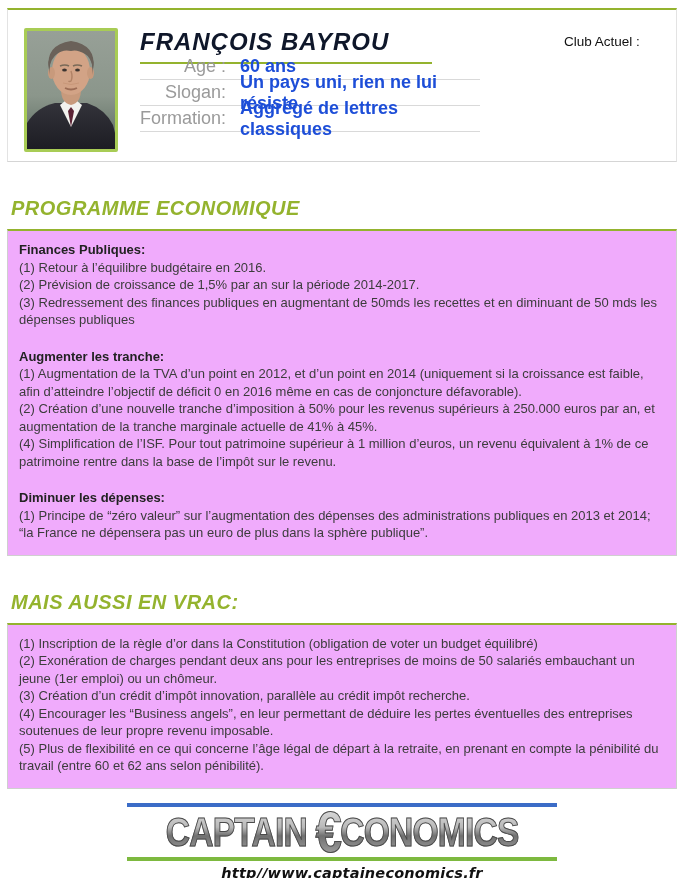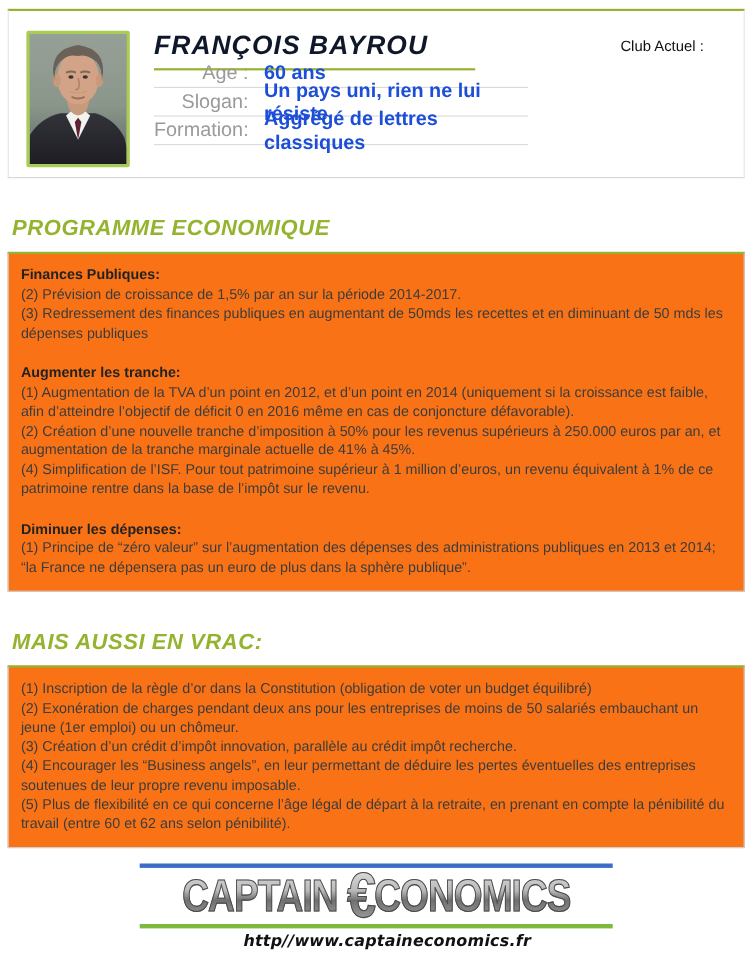--- a/index.html
+++ b/index.html
@@ -96,21 +96,21 @@
     color:var(--accent);
     letter-spacing:0.5px;
     margin:35px 0 9px 4px;
   }
   .section-box{
     border:1px solid #cfcfcf;
     border-top:2px solid var(--accent);
     padding:10px 14px 13px 11px;
     font-size:13px;line-height:17.5px;
     color:var(--text);
-    background:#f97316;
+    background:#f0abfc;
   }
   .section-box p{margin:0;}
   .group + .group{margin-top:19px;}
   .gtitle{font-weight:bold;color:#222;}
   
   .footer{margin-top:14px;text-align:center;}
   .cap-logo{
     display:inline-block;
     position:relative;
     padding:0 2px;
@@ -213,20 +213,21 @@
 
   <div class="club-label">Club Actuel :</div>
 
 </div>
 
 <div class="section">
   <div class="section-heading">PROGRAMME ECONOMIQUE</div>
   <div class="section-box">
       <div class="group">
         <p class="gtitle">Finances Publiques:</p>
+        <p>(1) Retour à l’équilibre budgétaire en 2016.</p>
         <p>(2) Prévision de croissance de 1,5% par an sur la période 2014-2017.</p>
         <p>(3) Redressement des finances publiques en augmentant de 50mds les recettes et en diminuant de 50 mds les dépenses publiques</p>
       </div>
       <div class="group">
         <p class="gtitle">Augmenter les tranche:</p>
         <p>(1) Augmentation de la TVA d’un point en 2012, et d’un point en 2014 (uniquement si la croissance est faible, afin d’atteindre l’objectif de déficit 0 en 2016 même en cas de conjoncture défavorable).</p>
         <p>(2) Création d’une nouvelle tranche d’imposition à 50% pour les revenus supérieurs à 250.000 euros par an, et augmentation de la tranche marginale actuelle de 41% à 45%.</p>
         <p>(4) Simplification de l’ISF. Pour tout patrimoine supérieur à 1 million d’euros, un revenu équivalent à 1% de ce patrimoine rentre dans la base de l’impôt sur le revenu.</p>
       </div>
       <div class="group">

